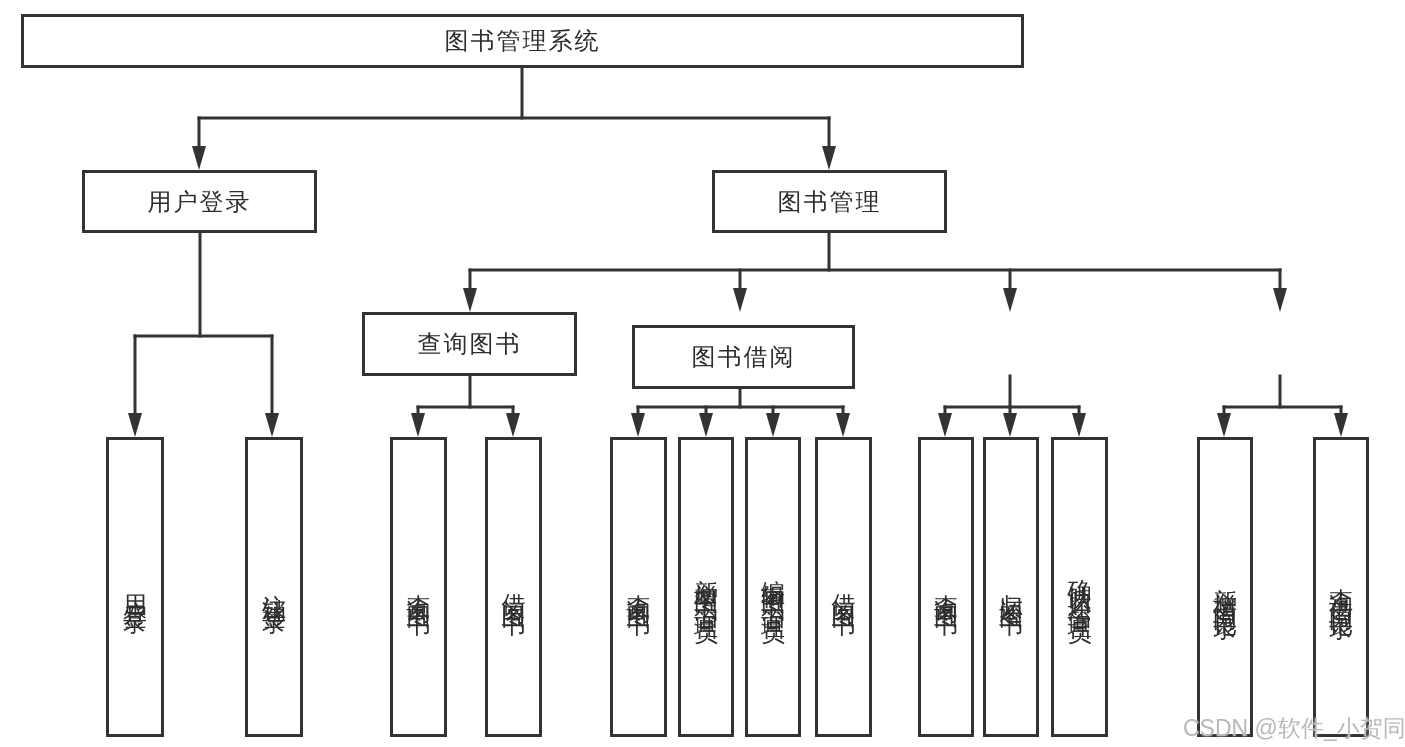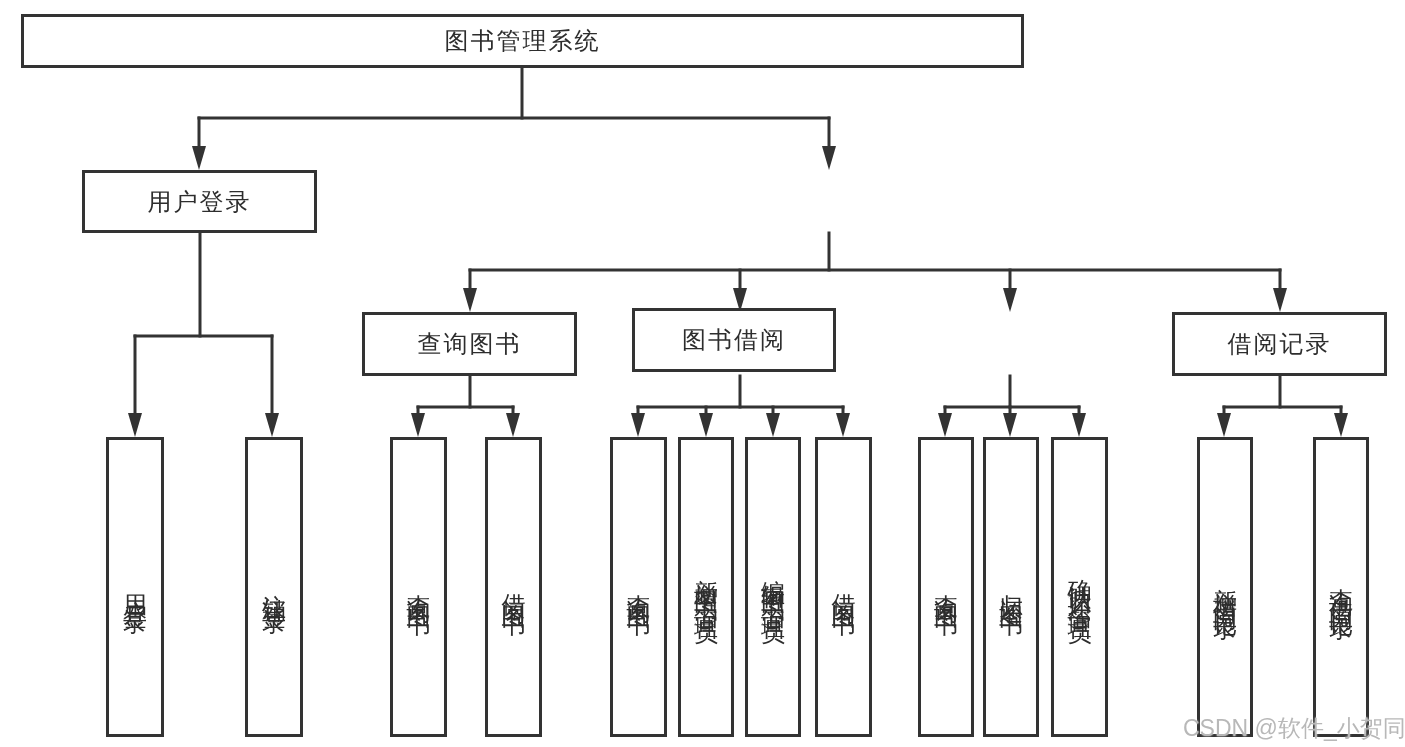--- a/index.html
+++ b/index.html
@@ -102,24 +102,24 @@
       <line x1="1224" y1="407" x2="1341" y2="407" stroke-linecap="square"></line>
       <line x1="1224" y1="407" x2="1224" y2="417" stroke-linecap="square"></line>
       <polygon points="1224,437 1217,413 1231,413"></polygon>
       <line x1="1341" y1="407" x2="1341" y2="417" stroke-linecap="square"></line>
       <polygon points="1341,437 1334,413 1348,413"></polygon>
     </svg>
 
   <div class="node h-node" style="left:21px;top:14px;width:1003px;height:54px;">图书管理系统</div>
 
   <div class="node h-node" style="left:82px;top:170px;width:235px;height:63px;">用户登录</div>
+  <div class="node h-node" style="left:712px;top:170px;width:235px;height:63px;">图书管理</div>
 
   <div class="node h-node" style="left:362px;top:312px;width:215px;height:64px;">查询图书</div>
-  <div class="node h-node" style="left:632px;top:308px;width:204px;height:64px;">图书借阅</div>
-  <div class="node h-node" style="left:1172px;top:312px;width:215px;height:64px;">借阅记录</div>
+  <div class="node h-node" style="left:632px;top:325px;width:223px;height:64px;">图书借阅</div>
 
   <div class="node v-node" style="left:106px;top:437px;width:58px;height:300px;">用户登录</div>
   <div class="node v-node" style="left:245px;top:437px;width:58px;height:300px;">注销登录</div>
 
   <div class="node v-node" style="left:390px;top:437px;width:57px;height:300px;">查询图书</div>
   <div class="node v-node" style="left:485px;top:437px;width:57px;height:300px;">借阅图书</div>
 
   <div class="node v-node" style="left:610px;top:437px;width:57px;height:300px;">查询图书</div>
   <div class="node v-node" style="left:678px;top:437px;width:56px;height:300px;">新增图书（管理员）</div>
   <div class="node v-node" style="left:745px;top:437px;width:56px;height:300px;">编辑图书（管理员）</div>

